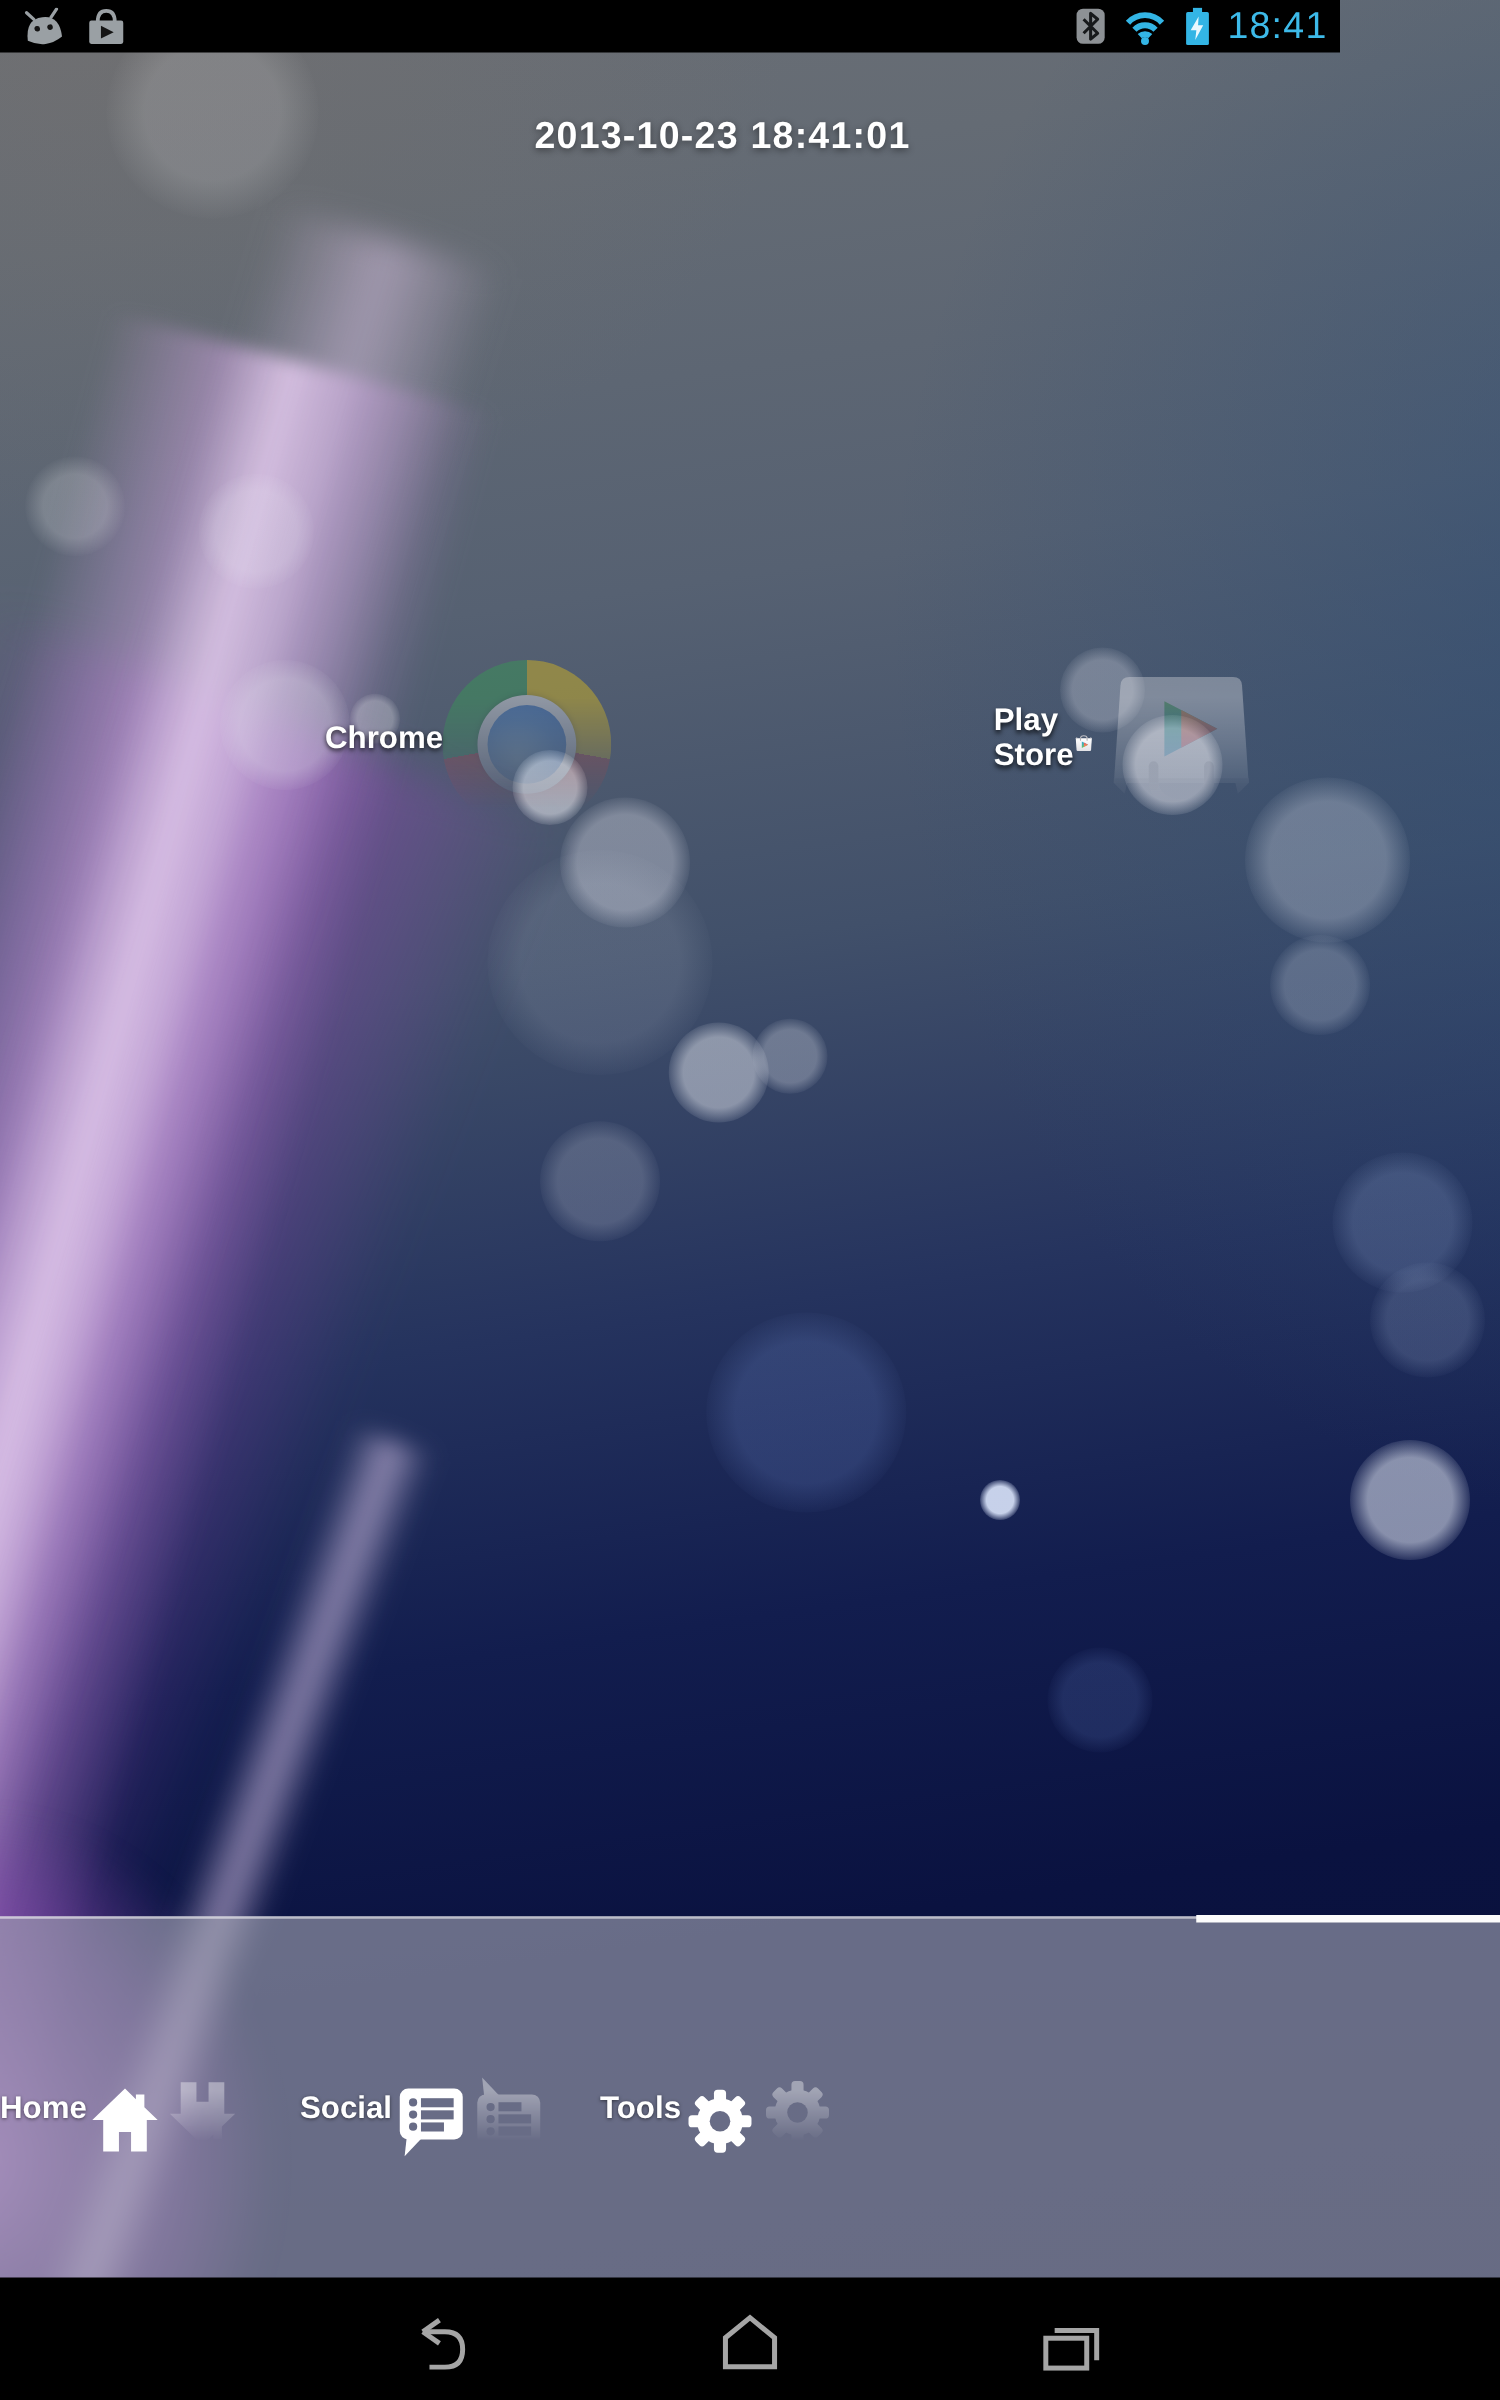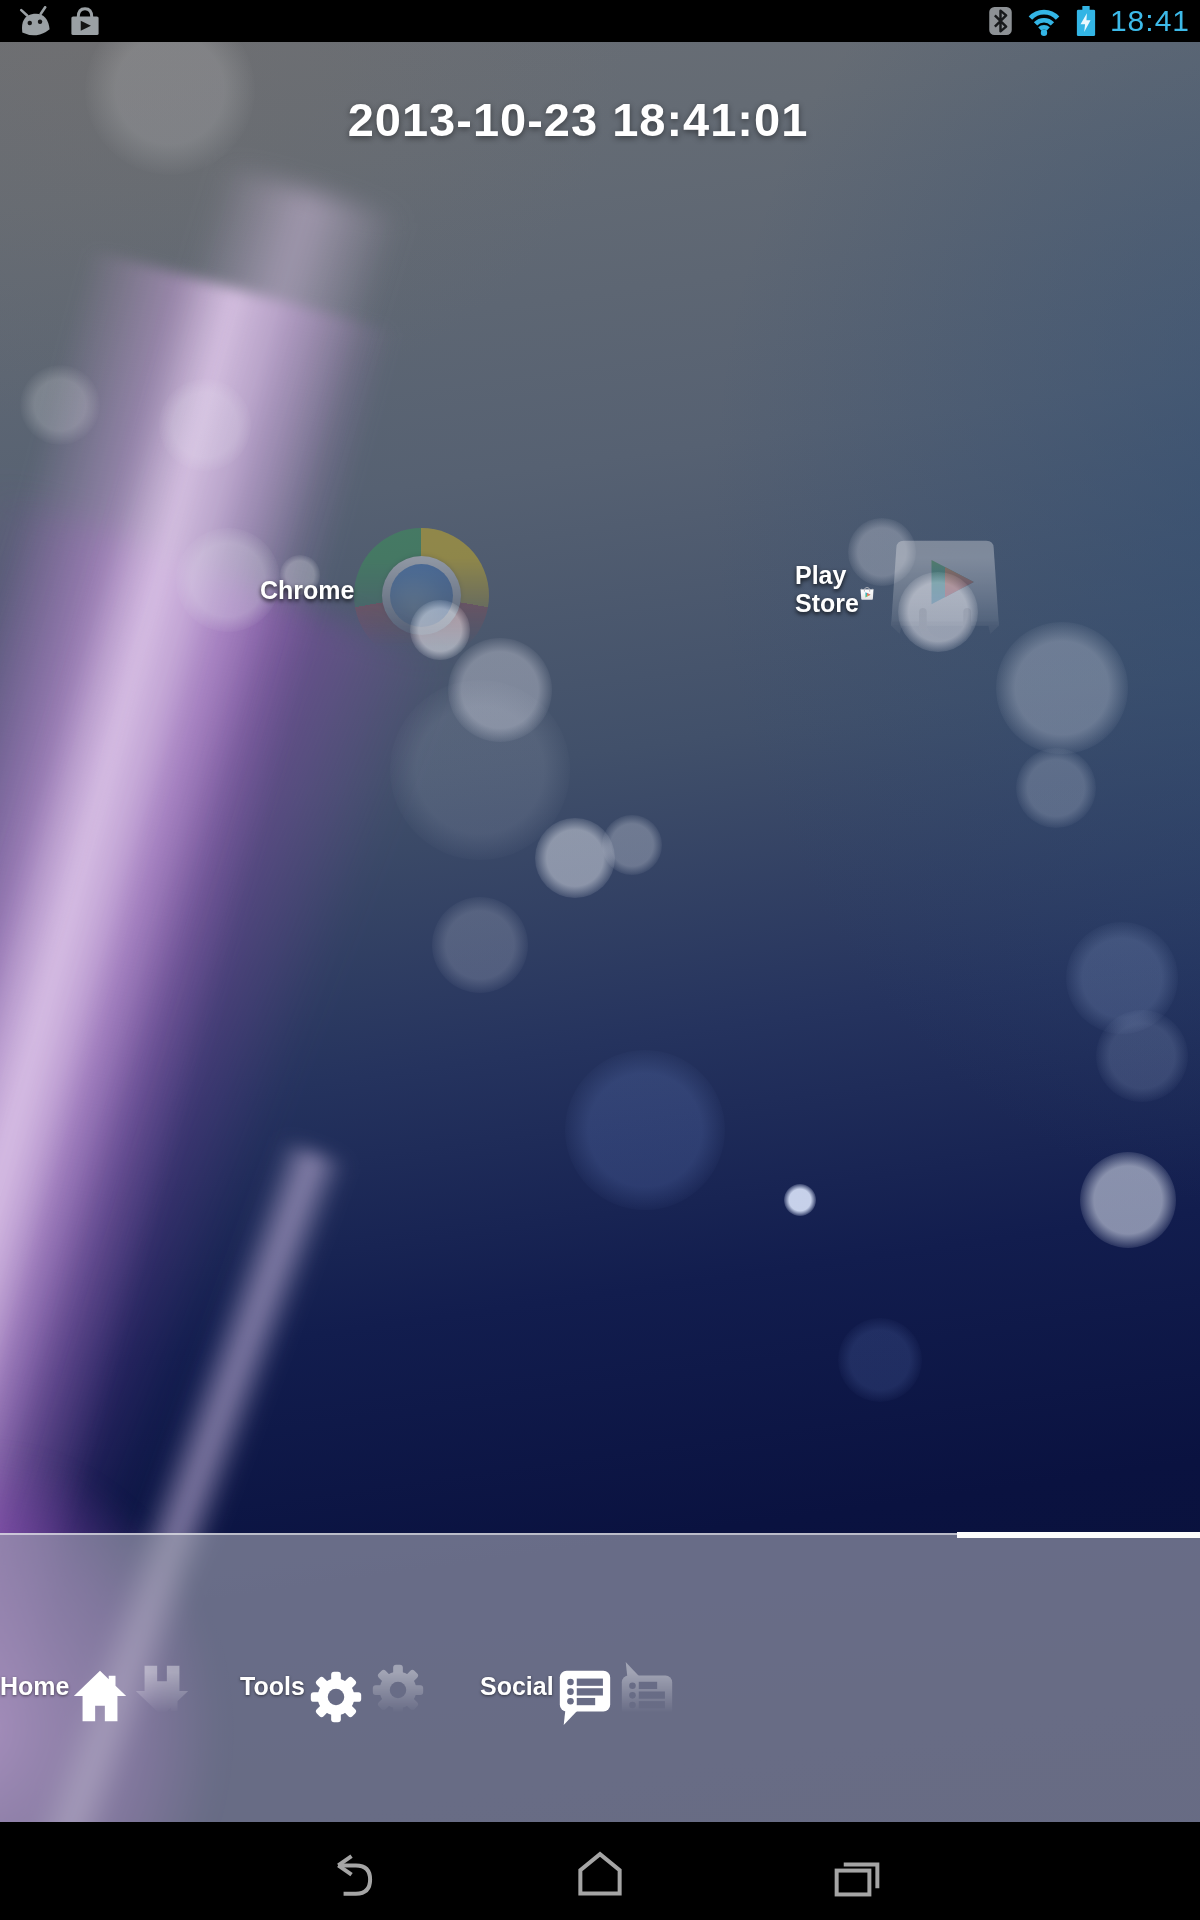--- a/index.html
+++ b/index.html
@@ -22,29 +22,29 @@
     background:linear-gradient(to right,rgba(215,190,228,0),rgba(219,196,231,.5) 50%,rgba(215,190,228,0));}
   .st-c{left:-320px;top:520px;width:500px;height:1600px;transform:rotate(21deg);filter:blur(16px);
     background:linear-gradient(to right,rgba(110,50,150,0),rgba(138,70,178,.65) 55%,rgba(110,50,150,0));}
   .st-d{left:150px;top:1130px;width:70px;height:760px;transform:rotate(20deg);filter:blur(9px);
     background:linear-gradient(to right,rgba(228,204,242,0),rgba(230,208,244,.55),rgba(228,204,242,0));}
   .st-glow{position:absolute;left:-240px;top:1260px;width:640px;height:760px;filter:blur(10px);
     background:radial-gradient(ellipse 50% 50% at 35% 62%,rgba(186,116,216,.88),rgba(150,80,190,.45) 50%,rgba(150,80,190,0) 74%);}
   .bk{position:absolute;border-radius:50%;}
 
   
-  .statusbar{position:absolute;left:0;top:0;width:1200px;height:42px;background:#000;z-index:40;
+  .statusbar{position:absolute;left:0;top:0;width:1072px;height:42px;background:#000;z-index:40;
     display:flex;align-items:center;}
   .sb-left{display:flex;align-items:center;gap:14px;padding-left:16px;}
   .sb-right{margin-left:auto;display:flex;align-items:center;gap:13px;padding-right:10px;}
   .sb-time{color:#3dbae9;font-size:30px;letter-spacing:1px;}
 
   
   .clock{position:absolute;left:178px;top:92px;width:800px;text-align:center;z-index:10;
-    color:#fff;font-size:47px;font-weight:bold;letter-spacing:1px;
+    color:#fff;font-size:30px;font-weight:bold;letter-spacing:1px;
     text-shadow:0 2px 6px rgba(0,0,0,.45);}
 
   
   .app{position:absolute;width:220px;display:flex;flex-direction:row;align-items:center;z-index:10;}
   .app-label{color:#fff;font-size:25px;font-weight:bold;line-height:28px;margin-bottom:8px;
     text-shadow:0 2px 4px rgba(0,0,0,.8);}
   .refl{transform:scaleY(-1);opacity:.36;margin-top:4px;
     -webkit-mask-image:linear-gradient(to bottom,rgba(0,0,0,0) 12%,#000 78%);
     mask-image:linear-gradient(to bottom,rgba(0,0,0,0) 12%,#000 78%);}
   .chrome{width:135px;height:135px;border-radius:50%;position:relative;
@@ -329,36 +329,36 @@
       <svg class="dock-icon" width="62" height="62" viewBox="0 0 64 64">
           <use href="#sym-home"></use>
         </svg>
       <svg class="dock-refl" width="62" height="62" viewBox="0 0 64 64">
           <use href="#sym-home"></use>
         </svg>
     </div>
 
 
     <div class="dock-item">
+      <div class="dock-label">Social</div>
+      <svg class="dock-icon" width="62" height="62" viewBox="0 0 64 64">
+          <use href="#sym-social"></use>
+        </svg>
+      <svg class="dock-refl" width="62" height="62" viewBox="0 0 64 64">
+          <use href="#sym-social"></use>
+        </svg>
+    </div>
+
+    <div class="dock-item">
       <div class="dock-label">Tools</div>
       <svg class="dock-icon" width="62" height="62" viewBox="0 0 64 64">
           <use href="#sym-gear"></use>
         </svg>
       <svg class="dock-refl" width="62" height="62" viewBox="0 0 64 64">
           <use href="#sym-gear"></use>
-        </svg>
-    </div>
-
-    <div class="dock-item">
-      <div class="dock-label">Social</div>
-      <svg class="dock-icon" width="62" height="62" viewBox="0 0 64 64">
-          <use href="#sym-social"></use>
-        </svg>
-      <svg class="dock-refl" width="62" height="62" viewBox="0 0 64 64">
-          <use href="#sym-social"></use>
         </svg>
     </div>
 
   </div>
 
   <div class="navbar"></div>
   <svg class="nav-btn nav-back" width="62" height="46" viewBox="0 0 64 52">
       <use href="#sym-navback"></use>
     </svg>
   <svg class="nav-btn nav-home" width="64" height="50" viewBox="0 0 64 56">

